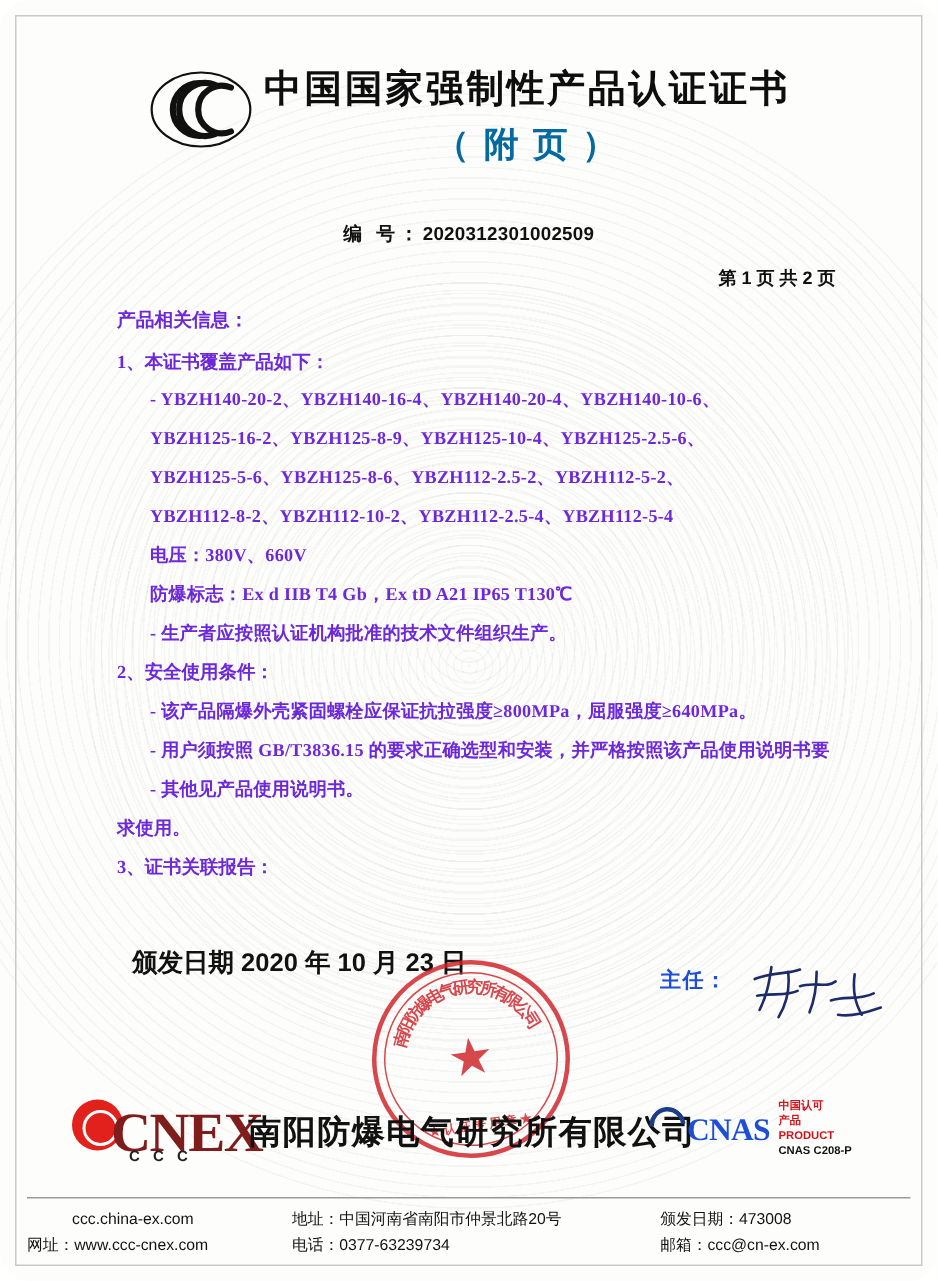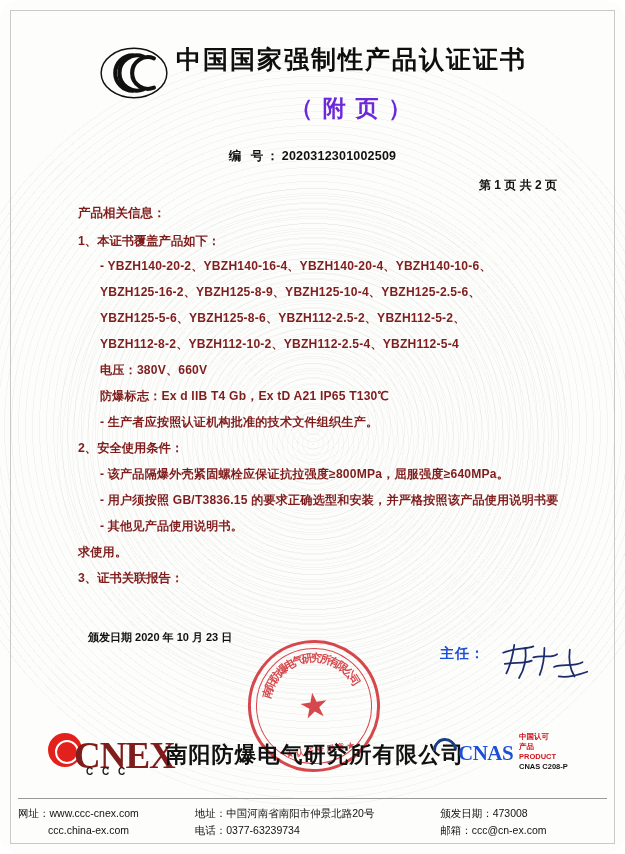--- a/index.html
+++ b/index.html
@@ -92,22 +92,22 @@
     font-weight: bold;
     letter-spacing: 2px;
     color: #0e0e0e;
     line-height: 1.25;
   }
   .title-sub {
     font-family: "Liberation Serif", serif;
     font-size: 23px;
     font-weight: bold;
     letter-spacing: 2px;
-    color: #6d28d9;
-    margin-top: 18px;
+    color: #0369a1;
+    margin-top: 6px;
   }
 
   
   .cert-no {
     position: absolute;
     top: 148px;
     left: 0;
     width: 625px;
     text-align: center;
     font-size: 12.5px;
@@ -126,22 +126,23 @@
     color: #111;
   }
 
   
   .body {
     position: absolute;
     left: 78px;
     top: 207px;
     width: 478px;
     font-size: 12.2px;
-    color: #7f1d1d;
+    color: #6d28d9;
     line-height: 1.0;
+    font-family: Liberation Serif, serif;
   }
   .sec-title {
     font-weight: bold;
     font-size: 12.5px;
     margin-bottom: 15px;
   }
   .item {
     margin-bottom: 13px;
     font-weight: bold;
     font-size: 12.3px;
@@ -158,21 +159,21 @@
   }
   .cont {
     margin-left: -22px;
   }
 
   
   .issue-date {
     position: absolute;
     left: 88px;
     top: 630px;
-    font-size: 11px;
+    font-size: 17px;
     font-weight: bold;
     color: #111;
   }
   .director {
     position: absolute;
     left: 440px;
     top: 645px;
     font-size: 14px;
     font-weight: bold;
     color: #1d4ed8;
@@ -462,22 +463,22 @@
         <div class="red">中国认可</div>
         <div class="red">产品</div>
         <div class="red">PRODUCT</div>
         <div>CNAS C208-P</div>
       </div>
     </div>
   </div>
 
   <div class="contact">
     <div class="col c1">
+      <div style="padding-left:30px;"><span>ccc.china-ex.com</span></div>
       <div><span>网址：</span><span>www.ccc-cnex.com</span></div>
-      <div style="padding-left:30px;"><span>ccc.china-ex.com</span></div>
     </div>
     <div class="col c2">
       <div><span>地址：</span><span>中国河南省南阳市仲景北路20号</span></div>
       <div><span>电话：</span><span>0377-63239734</span></div>
     </div>
     <div class="col c3">
       <div><span>颁发日期：</span><span>473008</span></div>
       <div><span>邮箱：</span><span>ccc@cn-ex.com</span></div>
     </div>
   </div>

